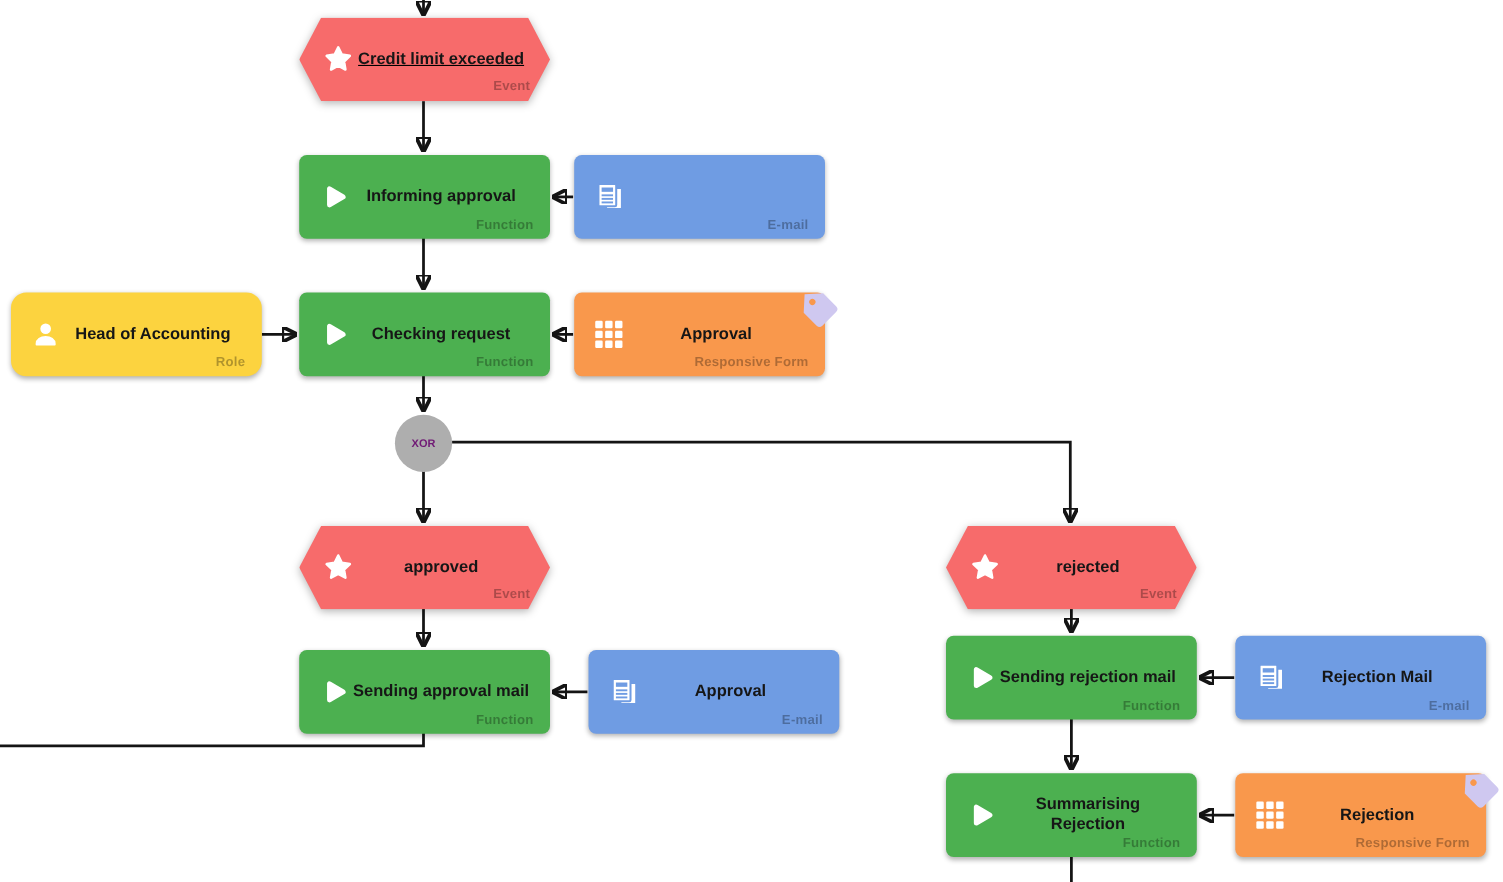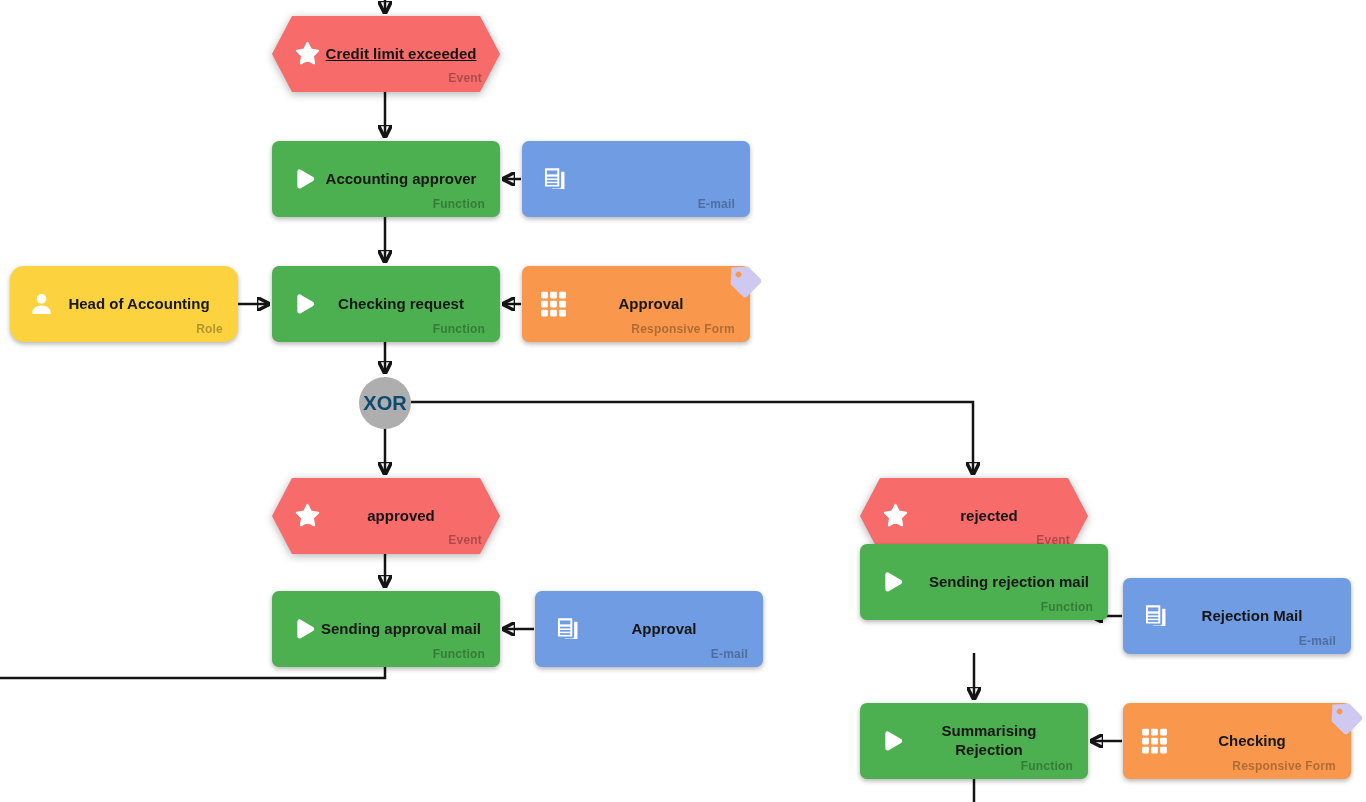--- a/index.html
+++ b/index.html
@@ -32,21 +32,21 @@
   }
   .ev .icon{left:22px;}
   .ev .type{right:18px;bottom:7px;}
   .fn{background:#4cb050;}
   .em{background:#6f9ce3;}
   .role{background:#fcd33f;}
   .form{background:#f9984c;}
   .xor{
     position:absolute;left:359px;top:377px;width:52px;height:52px;border-radius:50%;
     background:#aeaeae;display:flex;align-items:center;justify-content:center;
-    font-weight:700;font-size:20px;color:#0c4a6e;z-index:1;
+    font-weight:700;font-size:10px;color:#701a75;z-index:1;
   }
   .tag{position:absolute;top:-7px;right:-13px;width:40px;height:40px;z-index:2;}
   .defs{position:absolute;width:0;height:0;overflow:hidden;}
 </style>
 </head>
 <body>
 
 <svg class="defs" aria-hidden="true">
   <defs>
     <symbol id="i-star" viewBox="0 0 24 24">
@@ -121,21 +121,21 @@
       </svg>
     <div class="label">Credit limit exceeded</div>
     <div class="type">Event</div>
   </div>
 </div>
 
 <div class="node fn" style="left:272px;top:141px;">
   <svg class="icon">
       <use href="#i-play"></use>
     </svg>
-  <div class="label">Accounting approver</div>
+  <div class="label">Informing approval</div>
   <div class="type">Function</div>
 </div>
 
 <div class="node em" style="left:522px;top:141px;">
   <svg class="icon" style="width:30px;height:28px;">
       <use href="#i-doc"></use>
     </svg>
   <div class="type">E-mail</div>
 </div>
 
@@ -199,21 +199,21 @@
 </div>
 
 <div class="node em" style="left:535px;top:591px;">
   <svg class="icon" style="width:30px;height:28px;">
       <use href="#i-doc"></use>
     </svg>
   <div class="label">Approval</div>
   <div class="type">E-mail</div>
 </div>
 
-<div class="node fn" style="left:860px;top:544px;padding-left:20px;">
+<div class="node fn" style="left:860px;top:578px;">
   <svg class="icon">
       <use href="#i-play"></use>
     </svg>
   <div class="label">Sending rejection mail</div>
   <div class="type">Function</div>
 </div>
 
 <div class="node em" style="left:1123px;top:578px;">
   <svg class="icon" style="width:30px;height:28px;">
       <use href="#i-doc"></use>
@@ -230,15 +230,15 @@
   <div class="type">Function</div>
 </div>
 
 <div class="node form" style="left:1123px;top:703px;">
   <svg class="tag">
       <use href="#i-tag"></use>
     </svg>
   <svg class="icon">
       <use href="#i-grid"></use>
     </svg>
-  <div class="label">Checking</div>
+  <div class="label">Rejection</div>
   <div class="type">Responsive Form</div>
 </div>
 
 </body></html>

